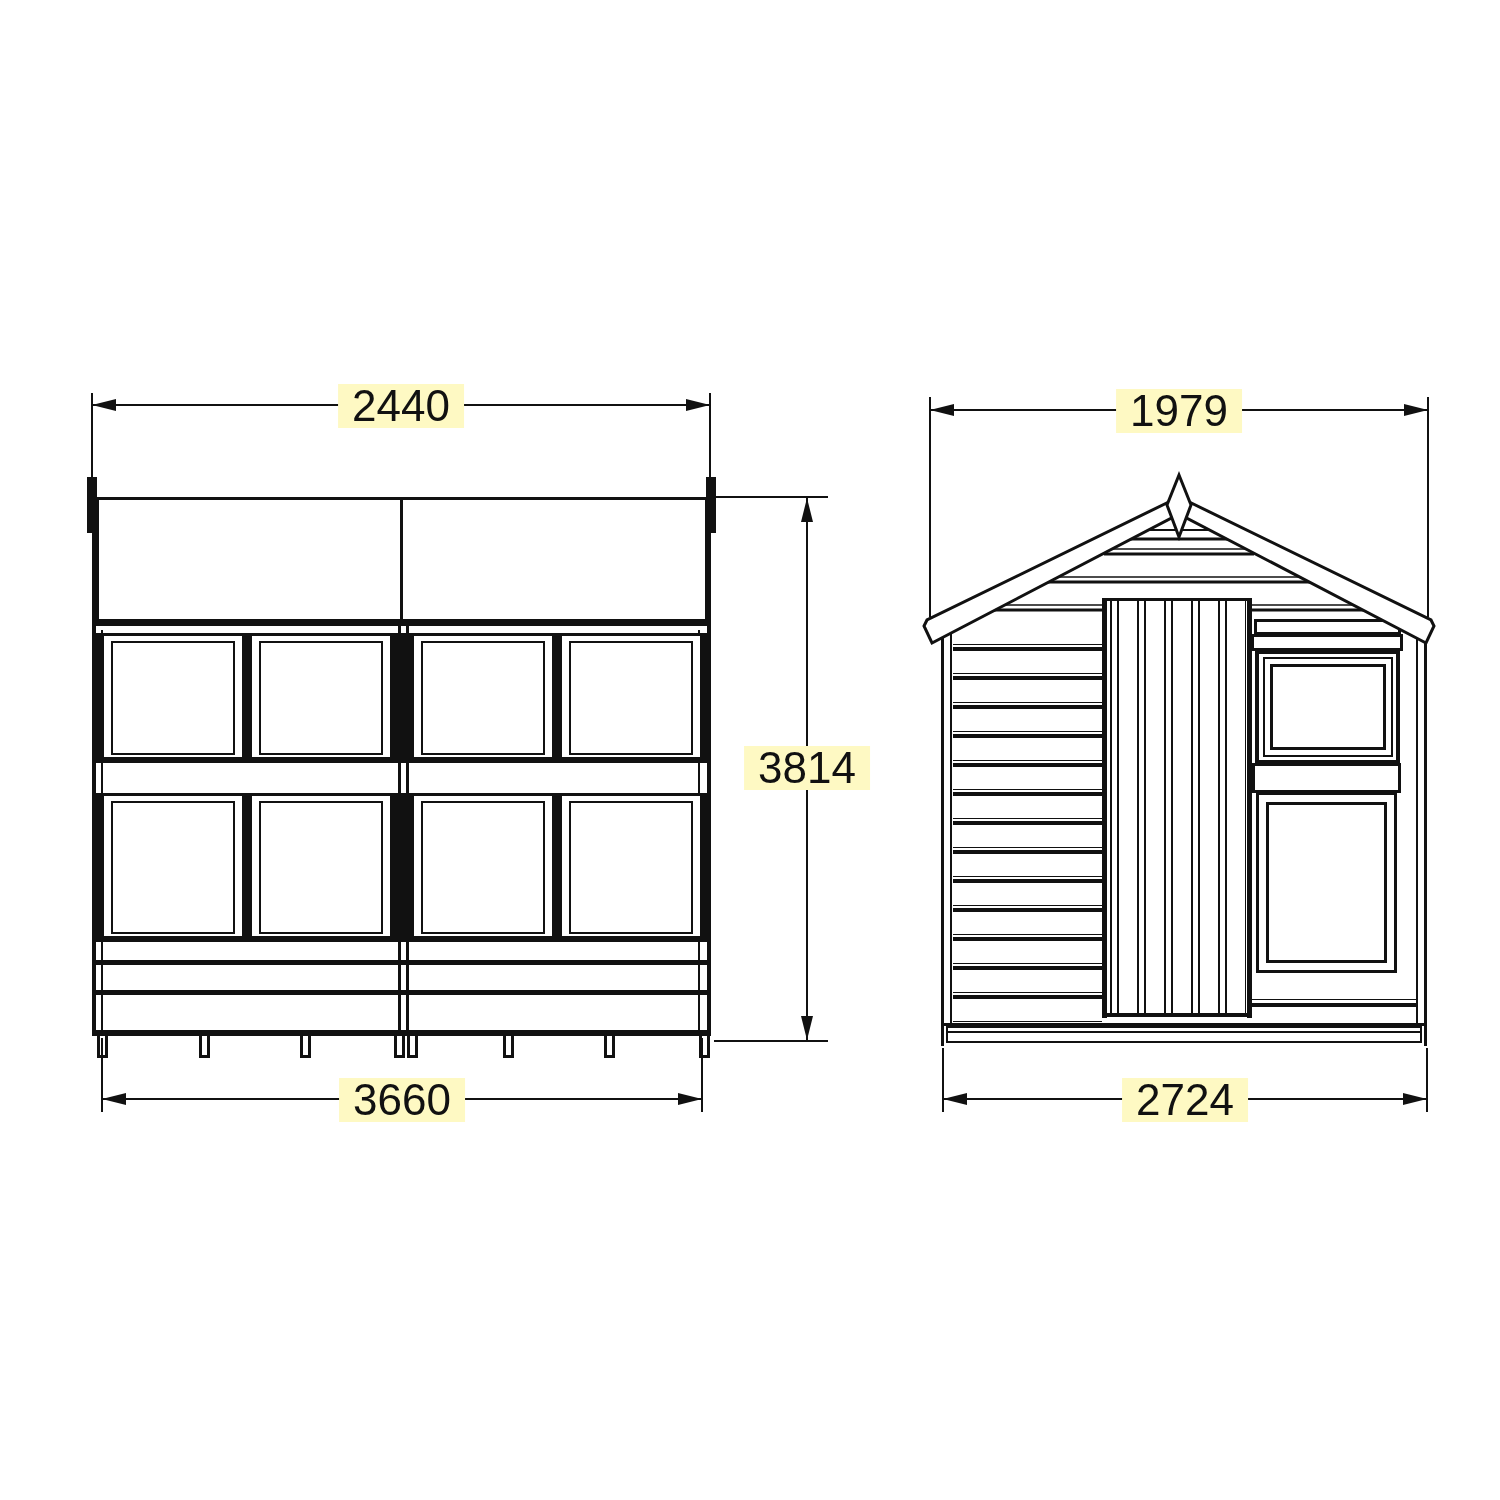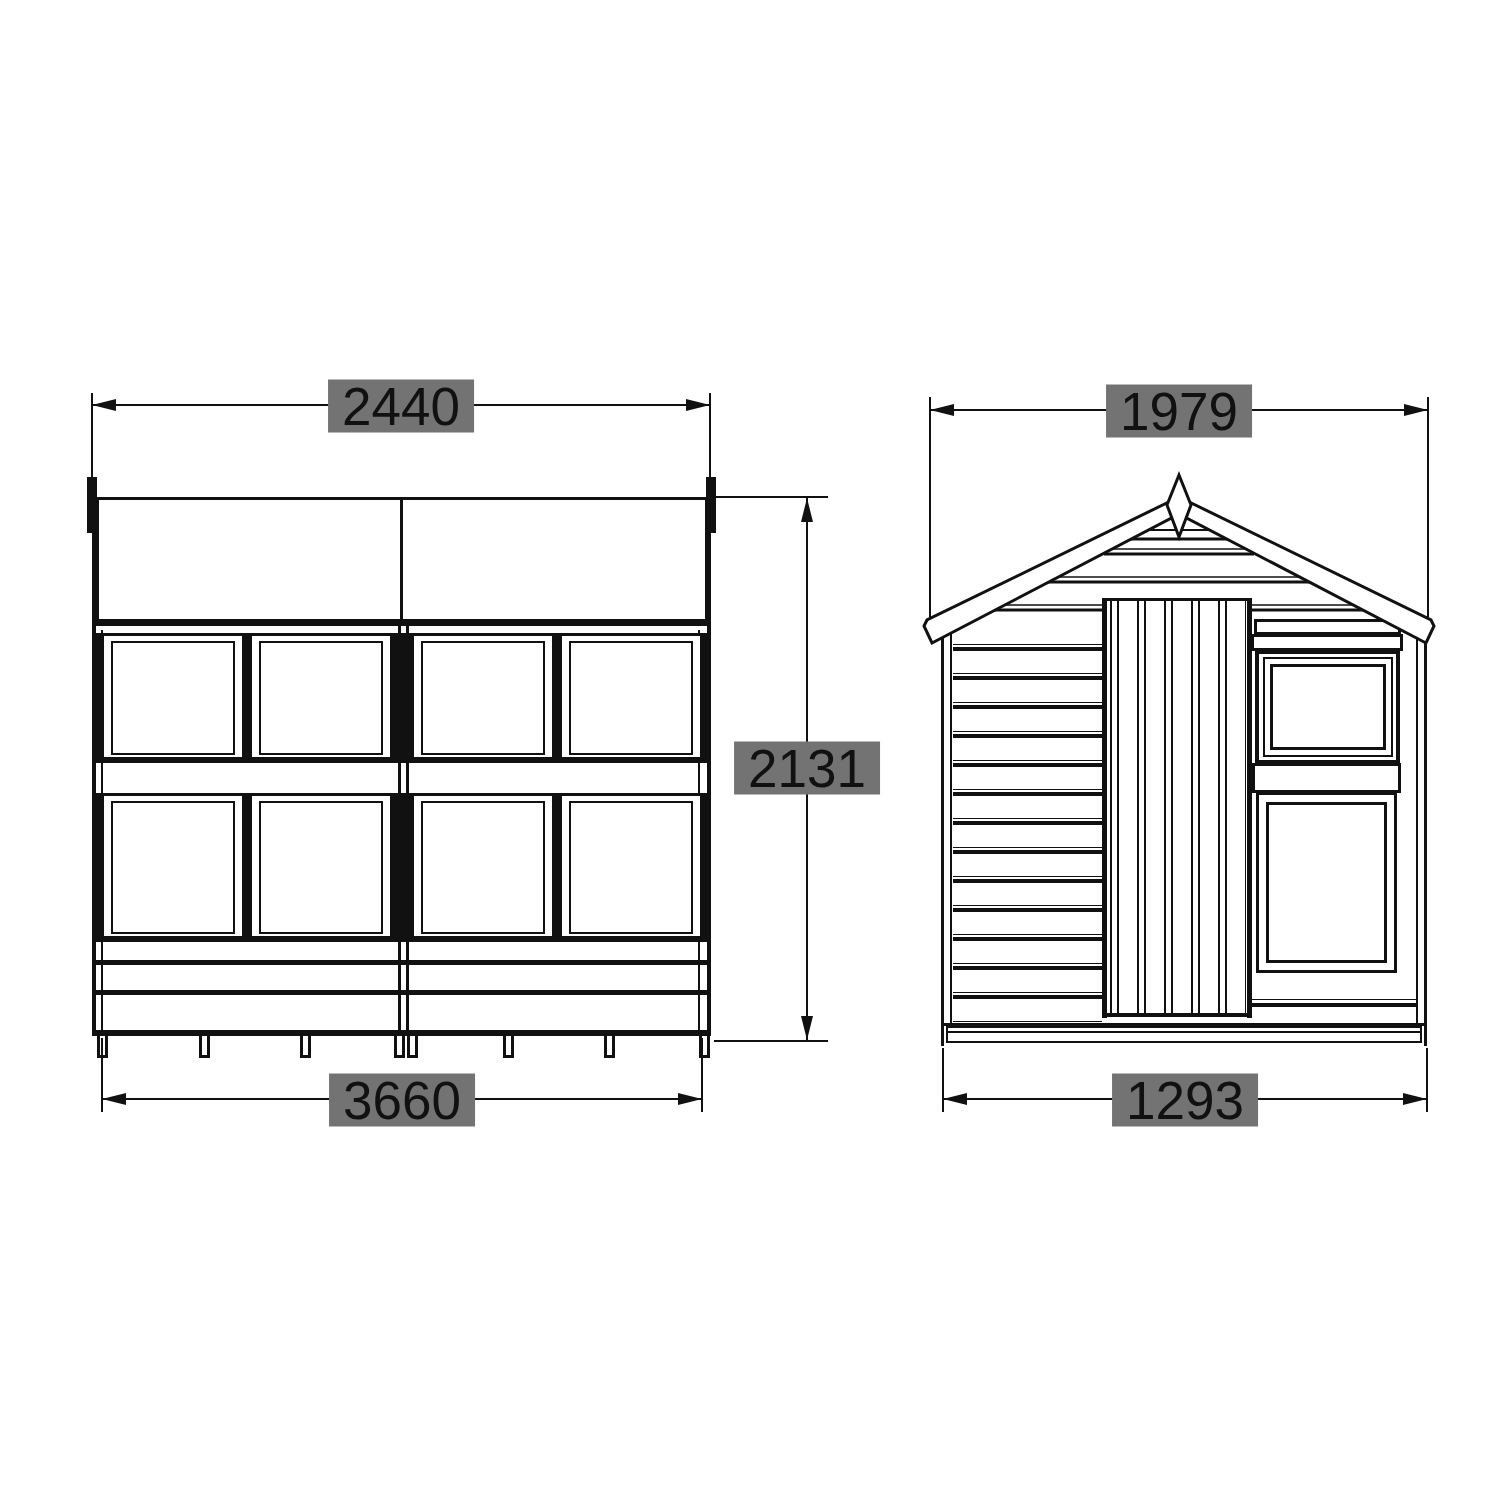--- a/index.html
+++ b/index.html
@@ -5,21 +5,21 @@
   html,body{margin:0;padding:0;background:#fff;}
   #canvas{position:relative;width:1500px;height:1500px;background:#ffffff;overflow:hidden;
           font-family:"Liberation Sans",sans-serif;}
   .v{position:absolute;background:#111;}
   .h{position:absolute;background:#111;}
   .blk{position:absolute;background:#111;}
   .box{position:absolute;border:3px solid #111;background:#fff;box-sizing:border-box;}
   .dim-line-h{position:absolute;height:2px;background:#111;}
   .dim-line-v{position:absolute;width:2px;background:#111;}
   .ext{position:absolute;background:#111;}
-  .dim-label{position:absolute;font-size:53px;line-height:1;color:#111;background:#737373;
+  .dim-label{position:absolute;font-size:44px;line-height:1;color:#111;background:#fef9c3;
              padding:0 14px;transform:translate(-50%,-50%);white-space:nowrap;}
   .arr{position:absolute;width:0;height:0;}
   .arr.left {border-top:6px solid transparent;border-bottom:6px solid transparent;border-right:24px solid #111;}
   .arr.right{border-top:6px solid transparent;border-bottom:6px solid transparent;border-left:24px solid #111;}
   .arr.up   {border-left:6px solid transparent;border-right:6px solid transparent;border-bottom:24px solid #111;}
   .arr.down {border-left:6px solid transparent;border-right:6px solid transparent;border-top:24px solid #111;}
   .clad{position:absolute;background:
         repeating-linear-gradient(to bottom, transparent 0 22px, #111 22px 23px,
         transparent 23px 25px, #111 25px 29px);}
   .planks{position:absolute;background:
@@ -96,21 +96,21 @@
     <div class="dim-line-h" style="left:102px;top:1098px;width:600px;"></div>
     <div class="arr left" style="left:102px;top:1093px;"></div>
     <div class="arr right" style="left:678px;top:1093px;"></div>
     <div class="dim-label" style="left:402px;top:1100px;">3660</div>
 
     <div class="ext" style="left:712px;top:496px;width:116px;height:2px;"></div>
     <div class="ext" style="left:714px;top:1040px;width:114px;height:2px;"></div>
     <div class="dim-line-v" style="left:806px;top:498px;height:542px;"></div>
     <div class="arr up" style="left:801px;top:498px;"></div>
     <div class="arr down" style="left:801px;top:1016px;"></div>
-    <div class="dim-label" style="left:807px;top:768px;">2131</div>
+    <div class="dim-label" style="left:807px;top:768px;">3814</div>
   </div>
 
   <div>
 
     <div class="ext" style="left:929px;top:397px;width:2px;height:220px;"></div>
     <div class="ext" style="left:1427px;top:397px;width:2px;height:220px;"></div>
     <div class="dim-line-h" style="left:930px;top:409px;width:498px;"></div>
     <div class="arr left" style="left:930px;top:404px;"></div>
     <div class="arr right" style="left:1404px;top:404px;"></div>
     <div class="dim-label" style="left:1179px;top:411px;">1979</div>
@@ -165,16 +165,16 @@
       <polygon points="1179,497 927,620 924,626 932,643 1179,514" fill="#fff" stroke="#111" stroke-width="3"></polygon>
       <polygon points="1179,497 1431,620 1434,626 1426,643 1179,514" fill="#fff" stroke="#111" stroke-width="3"></polygon>
       <polygon points="1179,475 1191,505 1179,537 1167,505" fill="#fff" stroke="#111" stroke-width="3"></polygon>
     </svg>
 
     <div class="ext" style="left:942px;top:1048px;width:2px;height:64px;"></div>
     <div class="ext" style="left:1426px;top:1048px;width:2px;height:64px;"></div>
     <div class="dim-line-h" style="left:943px;top:1098px;width:484px;"></div>
     <div class="arr left" style="left:943px;top:1093px;"></div>
     <div class="arr right" style="left:1403px;top:1093px;"></div>
-    <div class="dim-label" style="left:1185px;top:1100px;">1293</div>
+    <div class="dim-label" style="left:1185px;top:1100px;">2724</div>
   </div>
 
 </div>
 
 </body></html>

